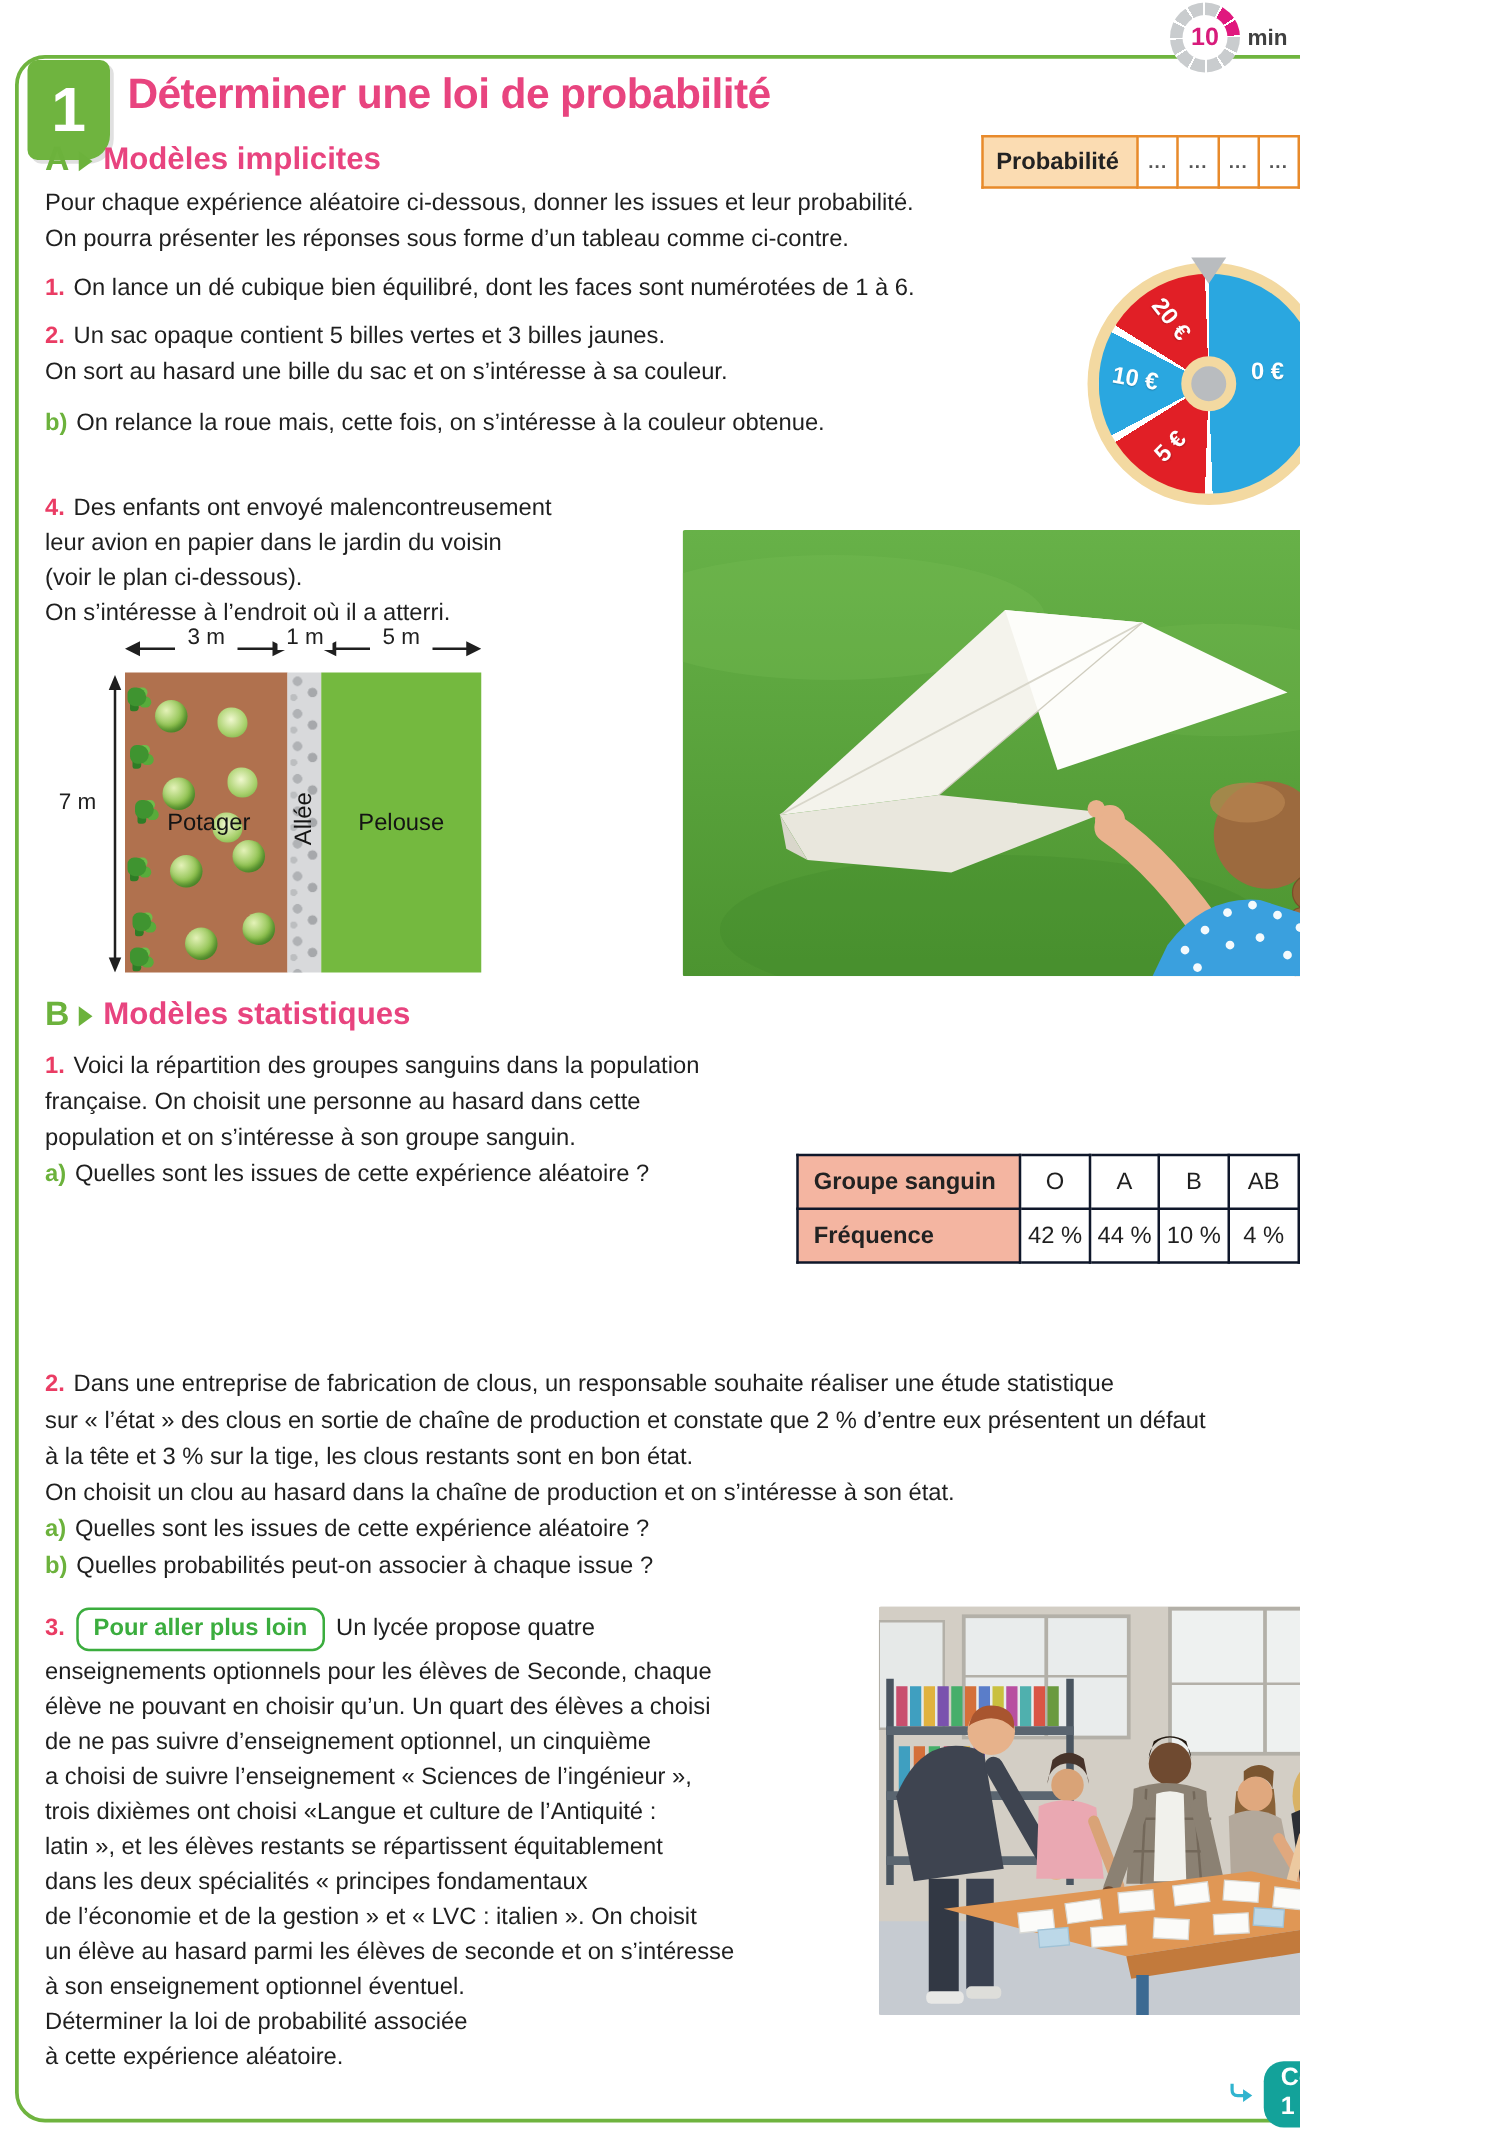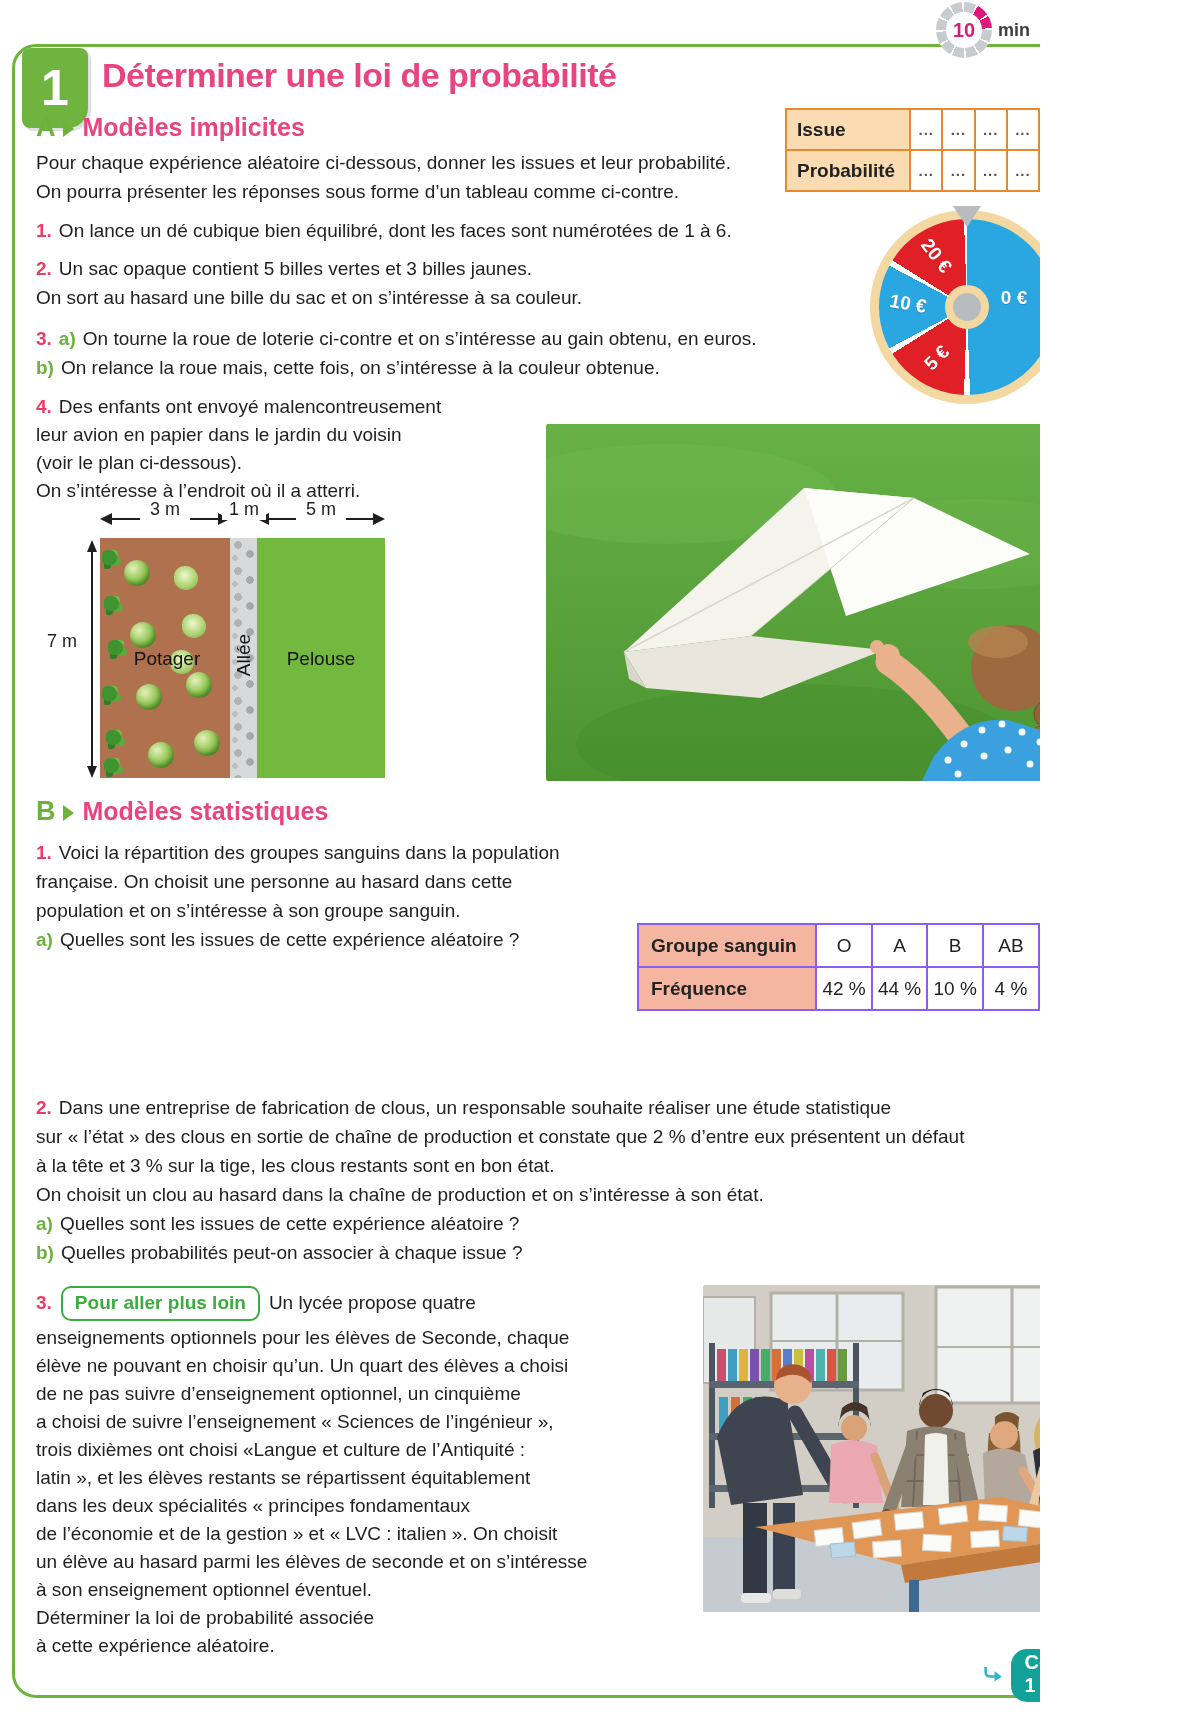--- a/index.html
+++ b/index.html
@@ -79,21 +79,21 @@
   .veg { position:absolute; border-radius:50%; }
   .vc { width:26px; height:26px; background:radial-gradient(circle at 35% 32%,#e4f2b8,#8cc04d 55%,#4f8f2b);
         box-shadow:inset -2px -3px 4px rgba(0,60,0,.35); }
   .vl { width:24px; height:24px; border-radius:46% 54% 50% 50%;
         background:radial-gradient(circle at 45% 40%,#f0f8cf,#a8d06c 60%,#68a538); }
   .vf { width:15px; height:15px; background:#3f9430; border-radius:40% 60% 55% 45%;
         box-shadow:7px 4px 0 -3px #58ab3b,-2px 8px 0 -4px #2f7d26,5px -4px 0 -4px #6fbc4a; }
 
   
   .btable { position:absolute; left:637px; top:923px; border-collapse:collapse; }
-  .btable td { border:2px solid #8b5cf6; height:43px; background:#fff; font-size:19px; }
+  .btable td { border:2px solid #0f172a; height:43px; background:#fff; font-size:19px; }
   .btable td.lbl { background:#f4b5a1; font-weight:700; width:186px; padding:0 12px; color:#222; }
   .btable td.val { width:60px; text-align:center; }
 
   .badge { display:inline-block; border:2px solid #3bad3e; color:#3bad3e; font-weight:700;
            border-radius:10px; padding:0px 12px 2px; font-size:19px; margin:0 9px 0 2px; }
 
   .photo { position:absolute; overflow:hidden; border-radius:2px; }
 
   .footer { position:absolute; left:982px; top:1642px; display:flex; align-items:center; gap:8px;justify-content:center; }
   .course-pill { background:#13a29a; color:#fff; font-weight:700; font-size:20px;
@@ -124,50 +124,40 @@
     <span class="sec-title">Modèles implicites</span>
   </div>
 
   <div class="blk" style="left:36px; top:148px;">
     <span class="txt">Pour chaque expérience aléatoire ci-dessous, donner les issues et leur probabilité.
 On pourra présenter les réponses sous forme d’un tableau comme ci-contre.</span>
   </div>
 
   <table class="atable">
     <tbody>
-        <tr>
-      <td class="lbl">Issue</td>
-      <td class="dot">...</td>
-      <td class="dot">...</td>
-      <td class="dot">...</td>
-      <td class="dot">...</td>
-    </tr>
     <tr>
       <td class="lbl">Probabilité</td>
       <td class="dot">...</td>
       <td class="dot">...</td>
       <td class="dot">...</td>
       <td class="dot">...</td>
     </tr>
   </tbody>
     </table>
 
   <div class="blk" style="left:36px; top:216px;">
     <span class="num">1.</span><span class="txt">On lance un dé cubique bien équilibré, dont les faces sont numérotées de 1 à 6.</span>
   </div>
 
   <div class="blk" style="left:36px; top:254px;">
     <span class="num">2.</span><span class="txt">Un sac opaque contient 5 billes vertes et 3 billes jaunes.
 On sort au hasard une bille du sac et on s’intéresse à sa couleur.</span>
   </div>
 
   <div class="blk" style="left:36px; top:324px;">
-    <div>
-      <span class="num">3.</span><span class="abc">a)</span><span class="txt">On tourne la roue de loterie ci-contre et on s’intéresse au gain obtenu, en euros.</span>
-    </div>
     <div>
       <span class="abc">b)</span><span class="txt">On relance la roue mais, cette fois, on s’intéresse à la couleur obtenue.</span>
     </div>
   </div>
 
   <div class="blk" style="left:36px; top:393px; line-height:28px;">
     <span class="num">4.</span><span class="txt">Des enfants ont envoyé malencontreusement
 leur avion en papier dans le jardin du voisin
 (voir le plan ci-dessous).
 On s’intéresse à l’endroit où il a atterri.</span>

